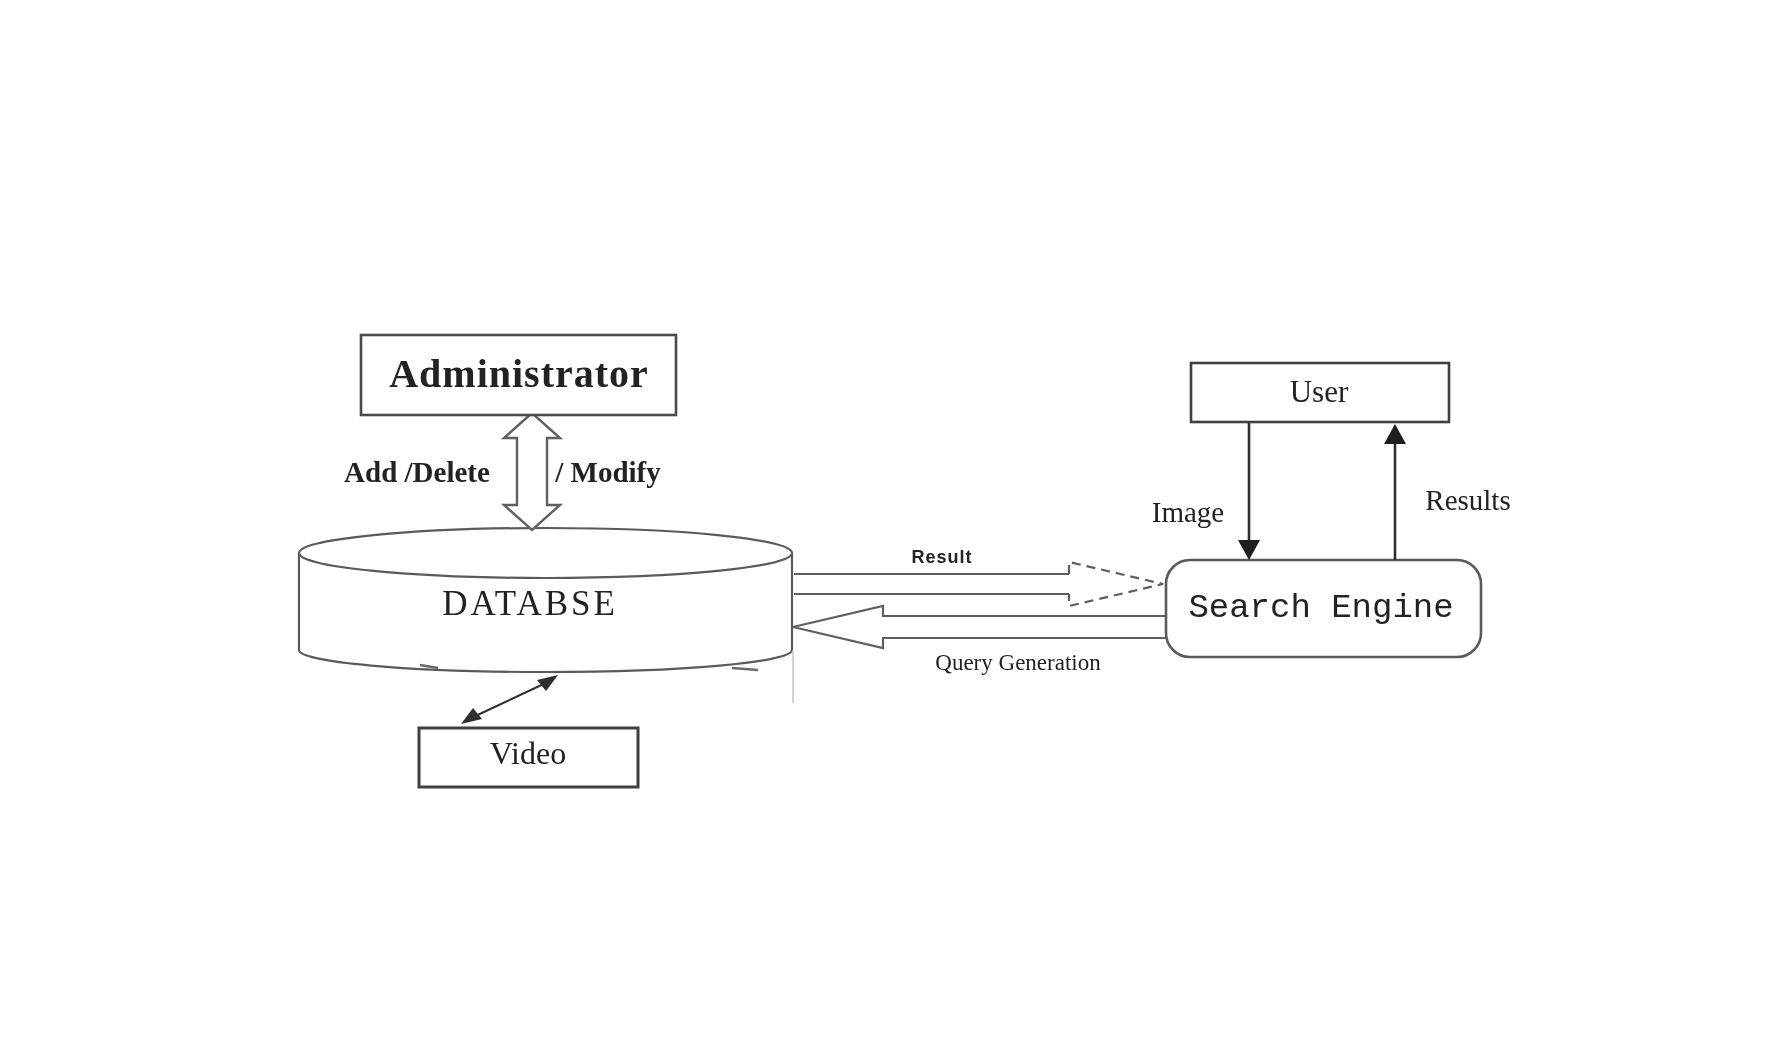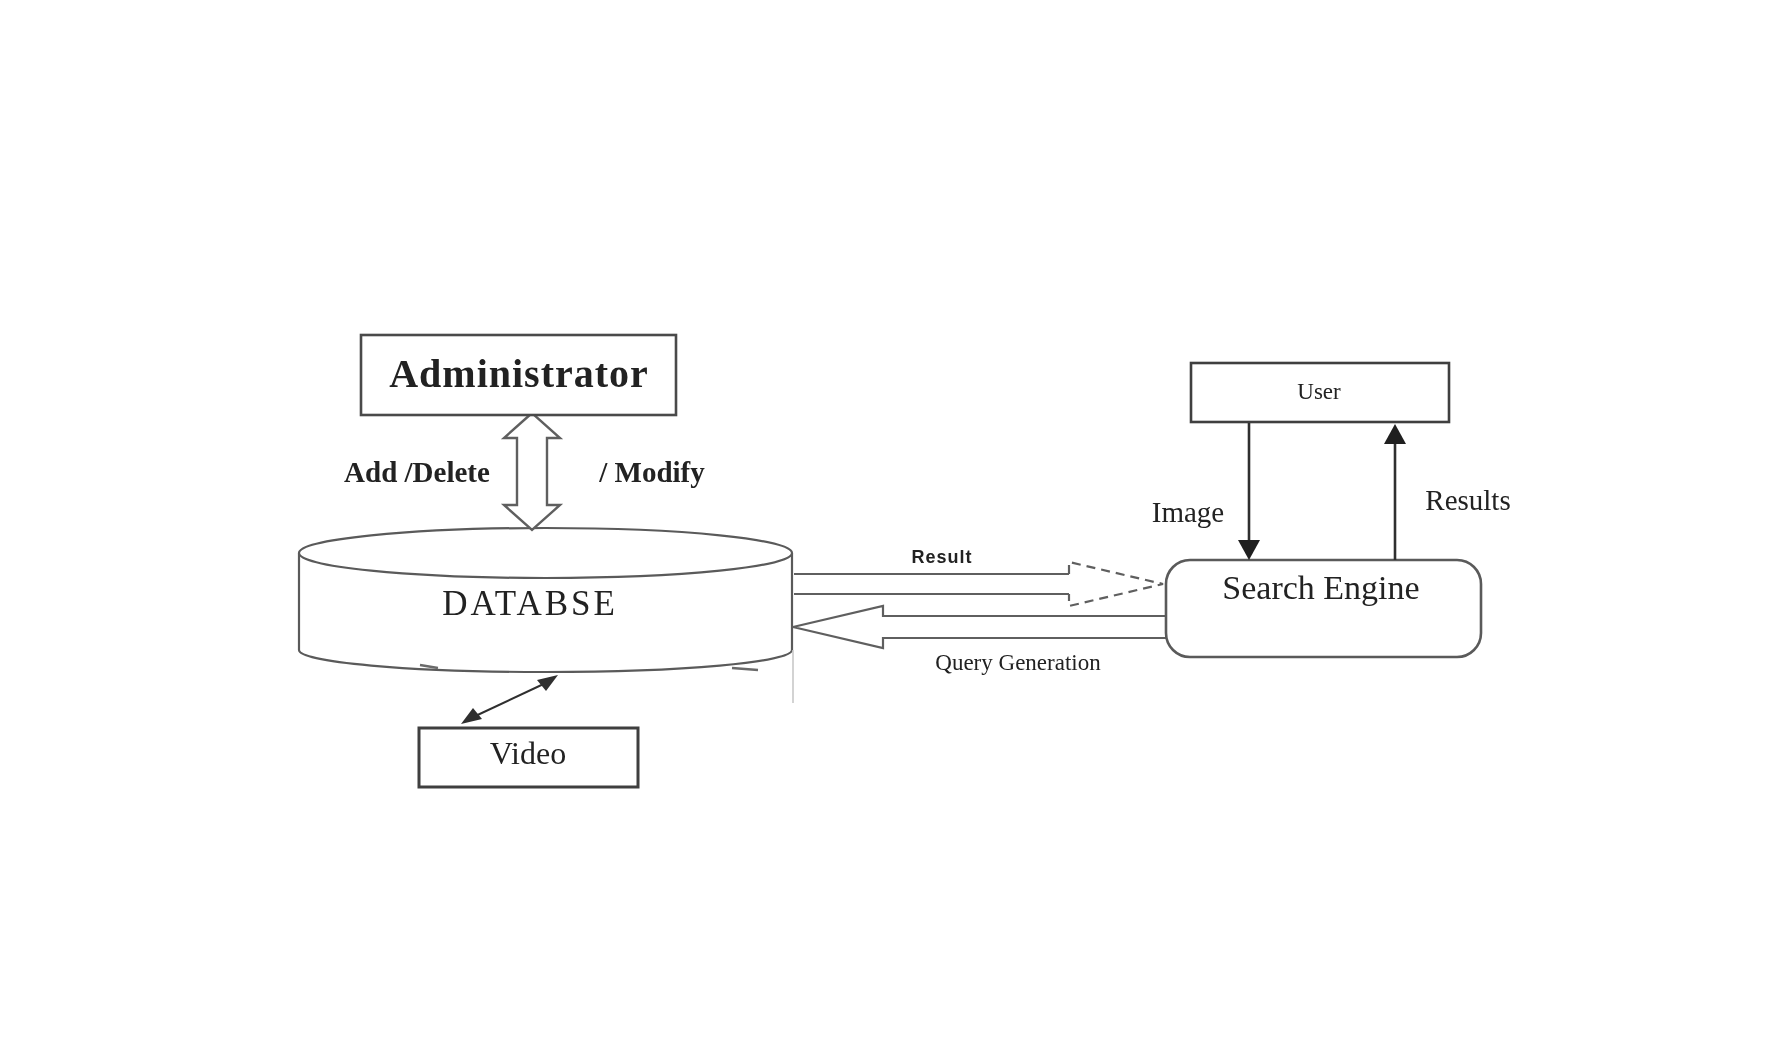--- a/index.html
+++ b/index.html
@@ -18,21 +18,21 @@
     position: absolute;
     transform: translate(-50%, -50%);
     white-space: nowrap;
     color: #222222;
     line-height: 1;
   }
   .lbl-admin   { font-size: 40px; font-weight: 700; letter-spacing: 1px; }
   .lbl-editops { font-size: 29px; font-weight: 700; }
   .lbl-db      { font-size: 35px; letter-spacing: 3px; }
   .lbl-video   { font-size: 32px; }
-  .lbl-user    { font-size: 23px; }
+  .lbl-user    { font-size: 31px; }
   .lbl-search  { font-size: 34px; }
   .lbl-flowserif { font-size: 29px; }
   .lbl-query   { font-size: 23px; }
   .lbl-result  { font-size: 18px; font-weight: 700; font-family: "Liberation Sans", "DejaVu Sans", sans-serif; letter-spacing: 1px; }
 </style>
 </head>
 <body>
 
 <div class="canvas">
 
@@ -79,23 +79,23 @@
     </g>
 
     <g>
       <line x1="1379" y1="560" x2="1379" y2="438" stroke="#2f2f2f" stroke-width="2.6"></line>
       <path d="M 1379 424 L 1368 444 L 1390 444 Z" fill="#1f1f1f" stroke="none"></path>
     </g>
   </svg>
 
   <div class="lbl lbl-admin" style="left:503px;  top:374px;">Administrator</div>
   <div class="lbl lbl-editops" style="left:401px;  top:472px;">Add /Delete</div>
-  <div class="lbl lbl-editops" style="left:636px;  top:472px;">/ Modify</div>
+  <div class="lbl lbl-editops" style="left:592px;  top:472px;">/ Modify</div>
   <div class="lbl lbl-db" style="left:514px;  top:603px;">DATABSE</div>
   <div class="lbl lbl-video" style="left:512px;  top:753px;">Video</div>
   <div class="lbl lbl-result" style="left:926px;  top:557px;">Result</div>
   <div class="lbl lbl-query" style="left:1002px; top:662px;">Query Generation</div>
   <div class="lbl lbl-user" style="left:1303px; top:391px;">User</div>
-  <div class="lbl lbl-search" style="left:1305px; top:588px;">Search Engine</div>
+  <div class="lbl lbl-search" style="left:1305px; top:608px;font-family:Liberation Mono, monospace;">Search Engine</div>
   <div class="lbl lbl-flowserif" style="left:1172px; top:512px;">Image</div>
   <div class="lbl lbl-flowserif" style="left:1452px; top:500px;">Results</div>
 
 </div>
 
 </body></html>

